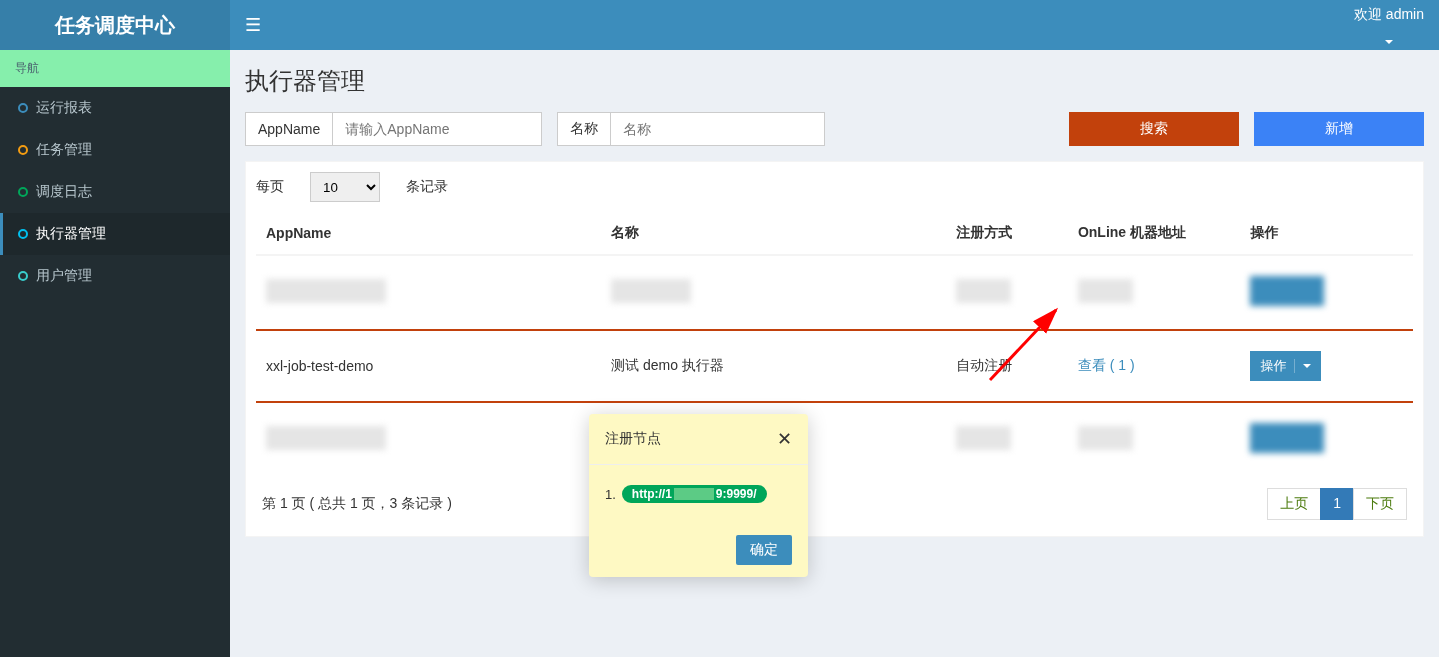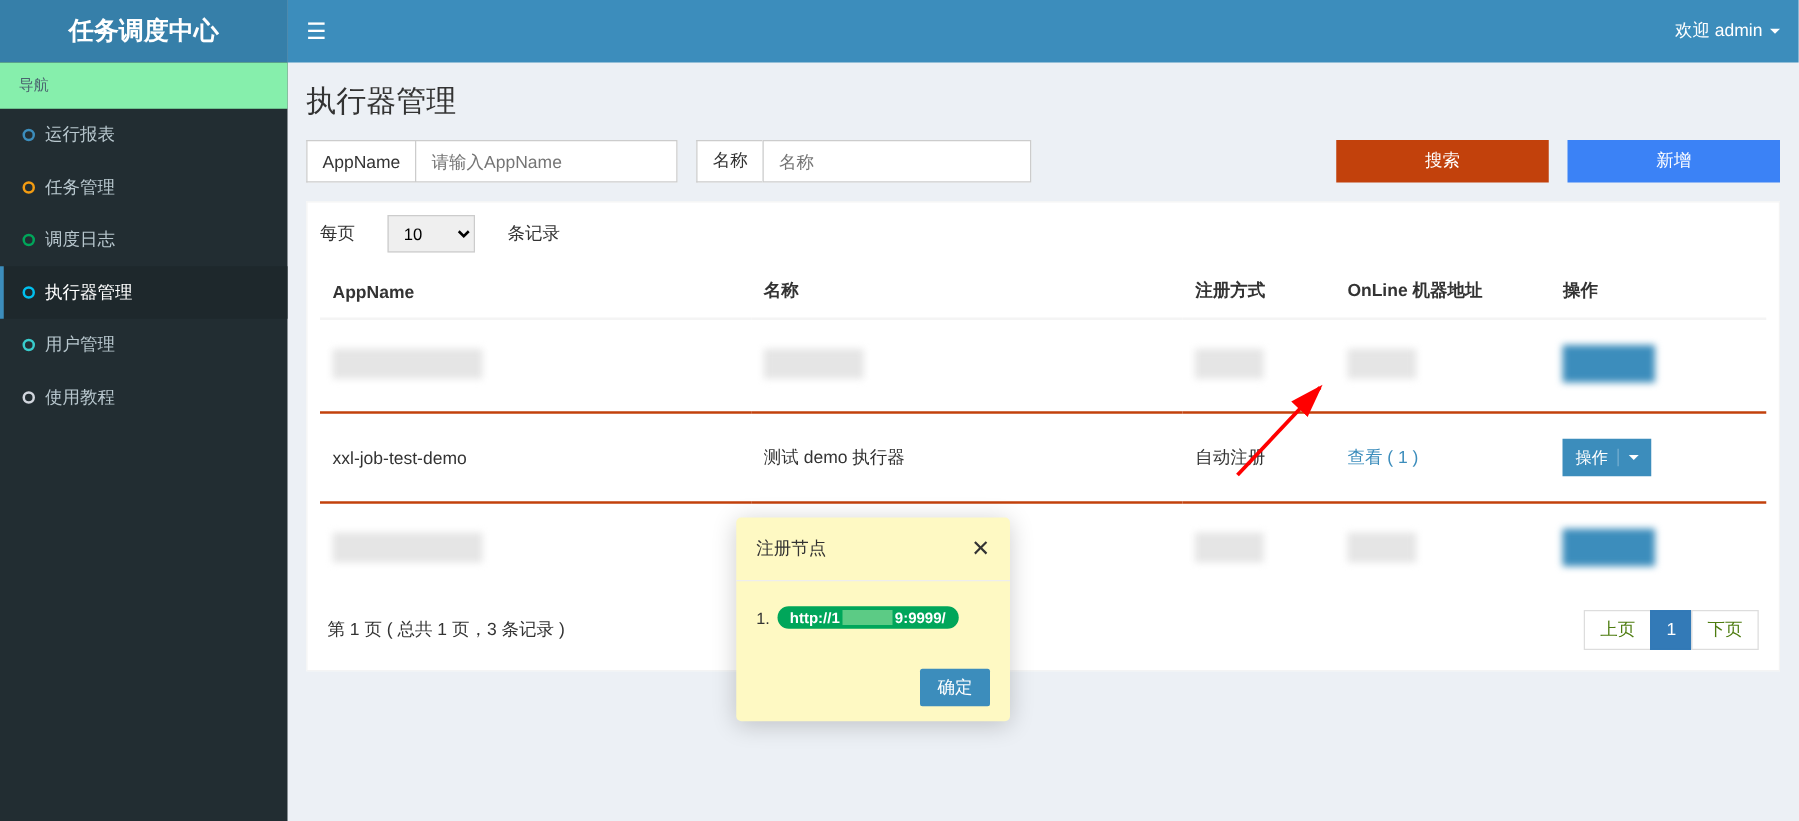--- a/index.html
+++ b/index.html
@@ -15,21 +15,21 @@
     .ci-blue { border-color: #3c8dbc; }
     .ci-yellow { border-color: #f39c12; }
     .ci-green { border-color: #00a65a; }
     .ci-cyan { border-color: #00c0ef; }
     .ci-teal { border-color: #39cccc; }
     .ci-white { border-color: #d2d6de; }
     
     .main { flex: 1; display: flex; flex-direction: column; }
     .topbar { height: 50px; background: #3c8dbc; color: #fff; display: flex; align-items: center; justify-content: space-between; padding: 0 15px; }
     .hamburger { cursor: pointer; font-size: 18px; }
-    .welcome { cursor: pointer; display: flex; align-items: center; gap: 6px; }
+    .welcome { cursor: pointer; display: flex; align-items: center; gap: 16px; flex-direction: column; }
     
     .content { padding: 15px; }
     .page-title { font-size: 24px; color: #333; margin-bottom: 15px; font-weight: 500; }
     
     .filter-row { display: flex; gap: 15px; margin-bottom: 15px; align-items: stretch; }
     .input-group { display: flex; height: 34px; }
     .input-addon { background: #fff; border: 1px solid #ccc; padding: 6px 12px; display: flex; align-items: center; border-right: none; font-size: 14px; }
     .input-field { border: 1px solid #ccc; padding: 6px 12px; font-size: 14px; }
     .ig-app .input-field { width: 210px; }
     .ig-name .input-field { width: 215px; }
@@ -97,24 +97,20 @@
           <span class="circle-icon ci-green"></span>
           <span>调度日志</span>
         </div>
         <div class="nav-item active">
           <span class="circle-icon ci-cyan"></span>
           <span>执行器管理</span>
         </div>
         <div class="nav-item">
           <span class="circle-icon ci-teal"></span>
           <span>用户管理</span>
-        </div>
-        <div class="nav-item">
-          <span class="circle-icon ci-white"></span>
-          <span>使用教程</span>
         </div>
       </div>
   </div>
 
   <div class="main">
     <div class="topbar">
       <span class="hamburger">☰</span>
       <div class="welcome">
         <span>欢迎 admin</span>
         <span class="caret"></span>

